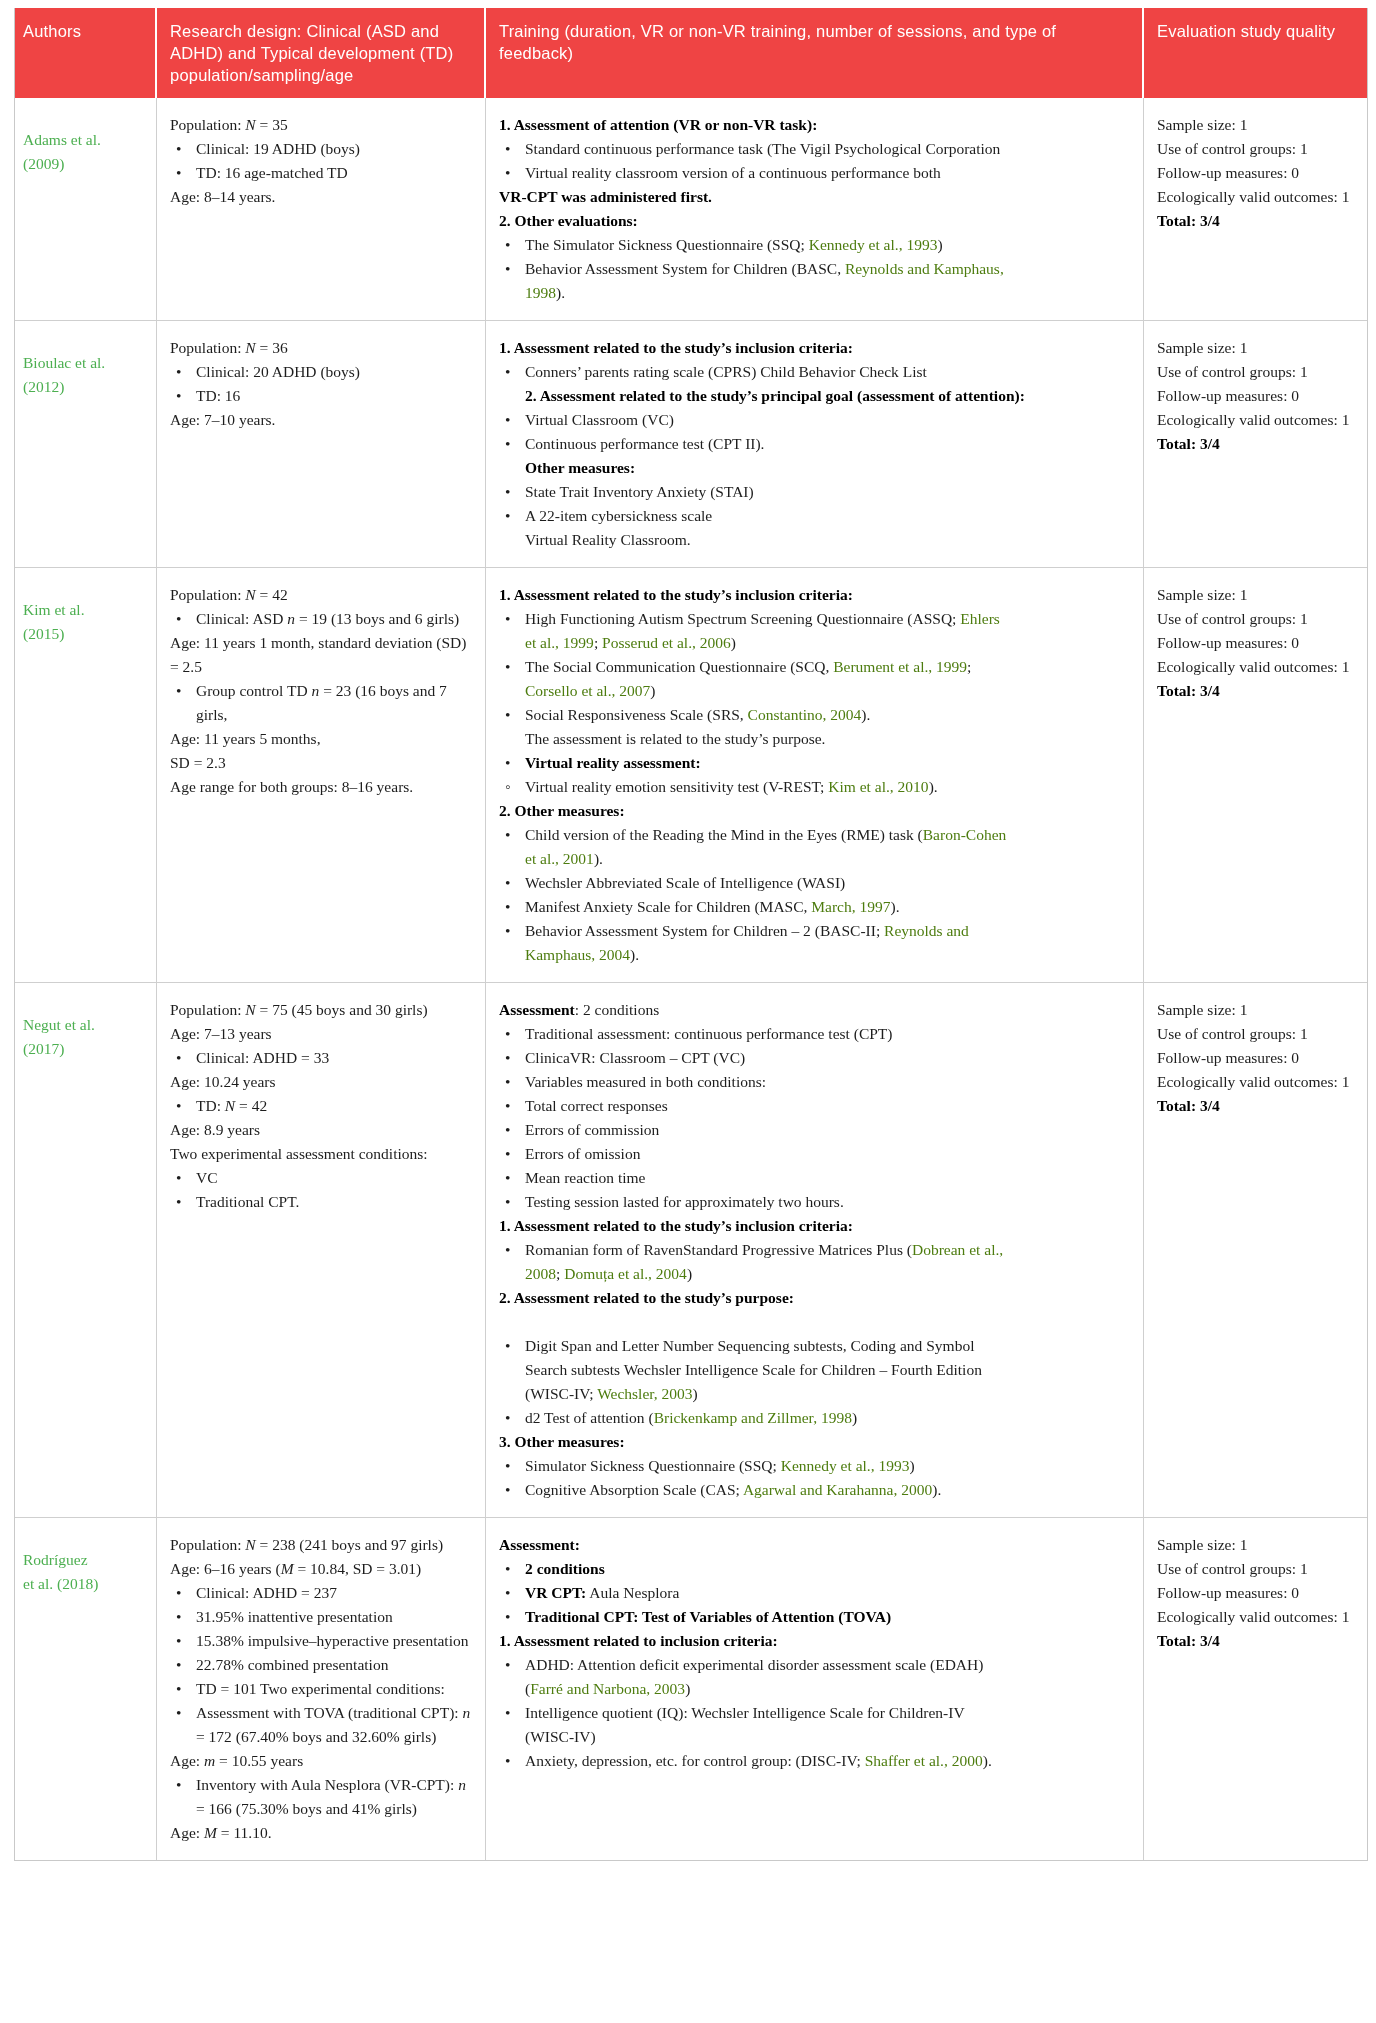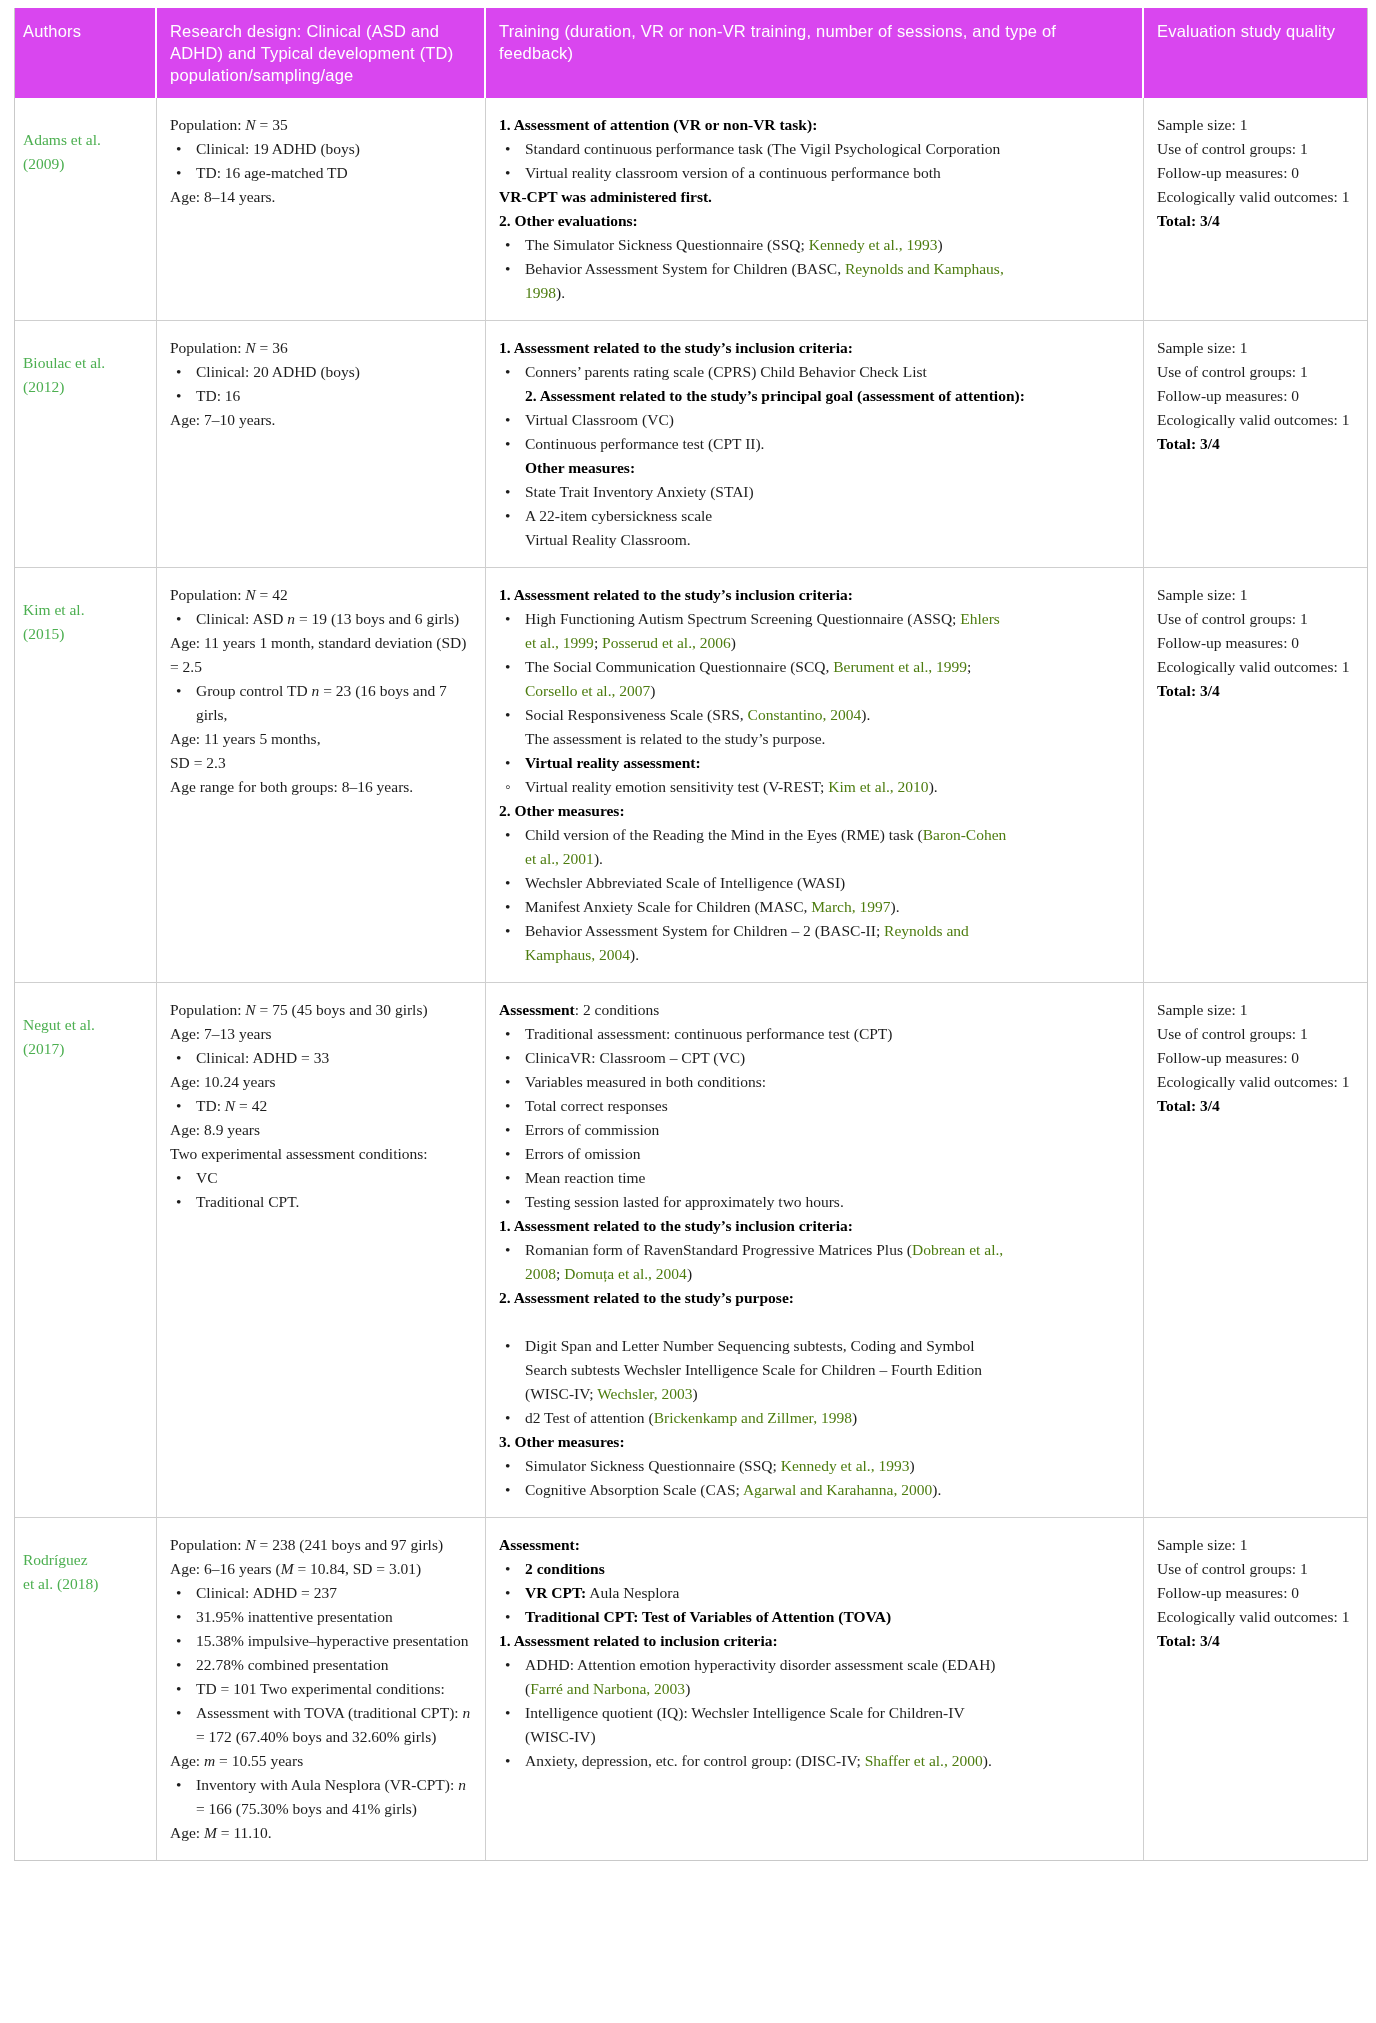--- a/index.html
+++ b/index.html
@@ -1,21 +1,21 @@
 <!DOCTYPE html>
 <html><head>
 <meta charset="utf-8">
 <style>
   html,body{margin:0;padding:0;background:#ffffff;}
   body{width:1376px;font-family:"Liberation Serif",serif;}
   .wrap{padding:8px 8px 8px 14px;}
   .tbl{width:1354px;border-left:1px solid #c9c9c9;border-right:1px solid #c9c9c9;border-bottom:1px solid #c9c9c9;box-sizing:border-box;}
   .grid{display:grid;grid-template-columns:142px 329px 658px 223px;}
   
-  .hcell{background:#d946ef;color:#ffffff;font-family:"Liberation Sans",sans-serif;
+  .hcell{background:#ef4444;color:#ffffff;font-family:"Liberation Sans",sans-serif;
          font-size:16.5px;line-height:22px;padding:12px 20px 12px 13px;box-sizing:border-box;
          border-right:2px solid #ffffff;letter-spacing:.2px;}
   .hcell.c1{padding-left:8px;}
   .hcell:last-child{border-right:none;}
   
   .row{border-bottom:1px solid #cfcfcf;}
   .row:last-child{border-bottom:none;}
   .cell{padding:15px 8px 15px 13px;box-sizing:border-box;border-right:1px solid #cfcfcf;
         font-size:15.5px;line-height:24px;color:#1d1d1d;}
   .cell:last-child{border-right:none;}
@@ -504,21 +504,21 @@
             </div>
             <div class="line">
               <span class="bullet">•</span>
               <span class="txt"><span class="bd">Traditional CPT: Test of Variables of Attention (TOVA)</span></span>
             </div>
             <div class="line sp">
               <span class="txt"><span class="bd">1. Assessment related to inclusion criteria:</span></span>
             </div>
             <div class="line">
               <span class="bullet">•</span>
-              <span class="txt"><span>ADHD: Attention emotion hyperactivity disorder assessment scale (EDAH)</span></span>
+              <span class="txt"><span>ADHD: Attention deficit experimental disorder assessment scale (EDAH)</span></span>
             </div>
             <div class="line ind">
               <span class="txt"><span>(</span><a class="cit">Farré and Narbona, 2003</a><span>)</span></span>
             </div>
             <div class="line">
               <span class="bullet">•</span>
               <span class="txt"><span>Intelligence quotient (IQ): Wechsler Intelligence Scale for Children-IV</span></span>
             </div>
             <div class="line ind">
               <span class="txt"><span>(WISC-IV)</span></span>

